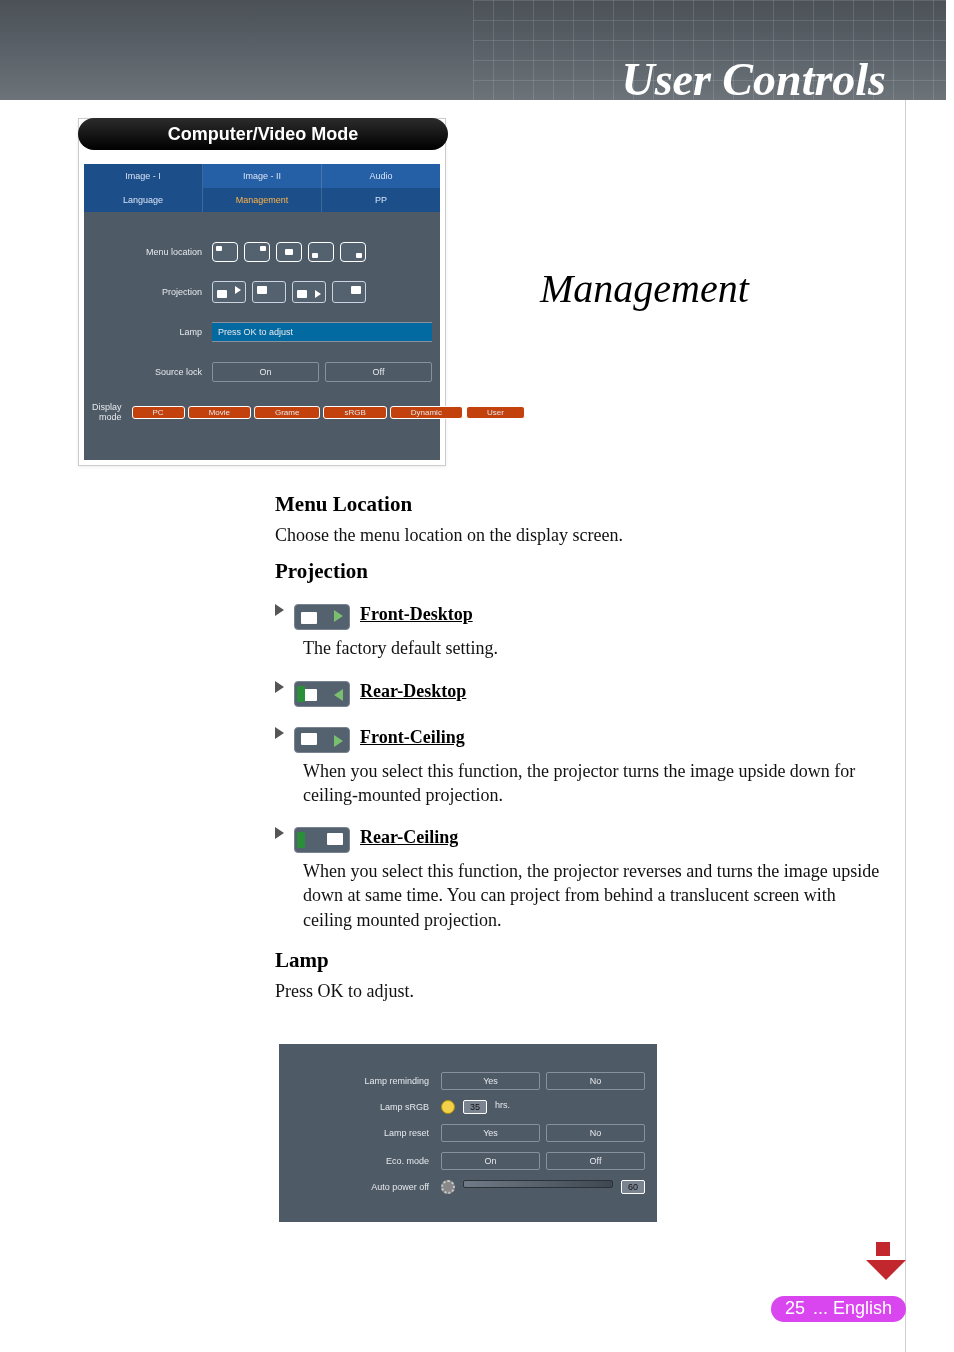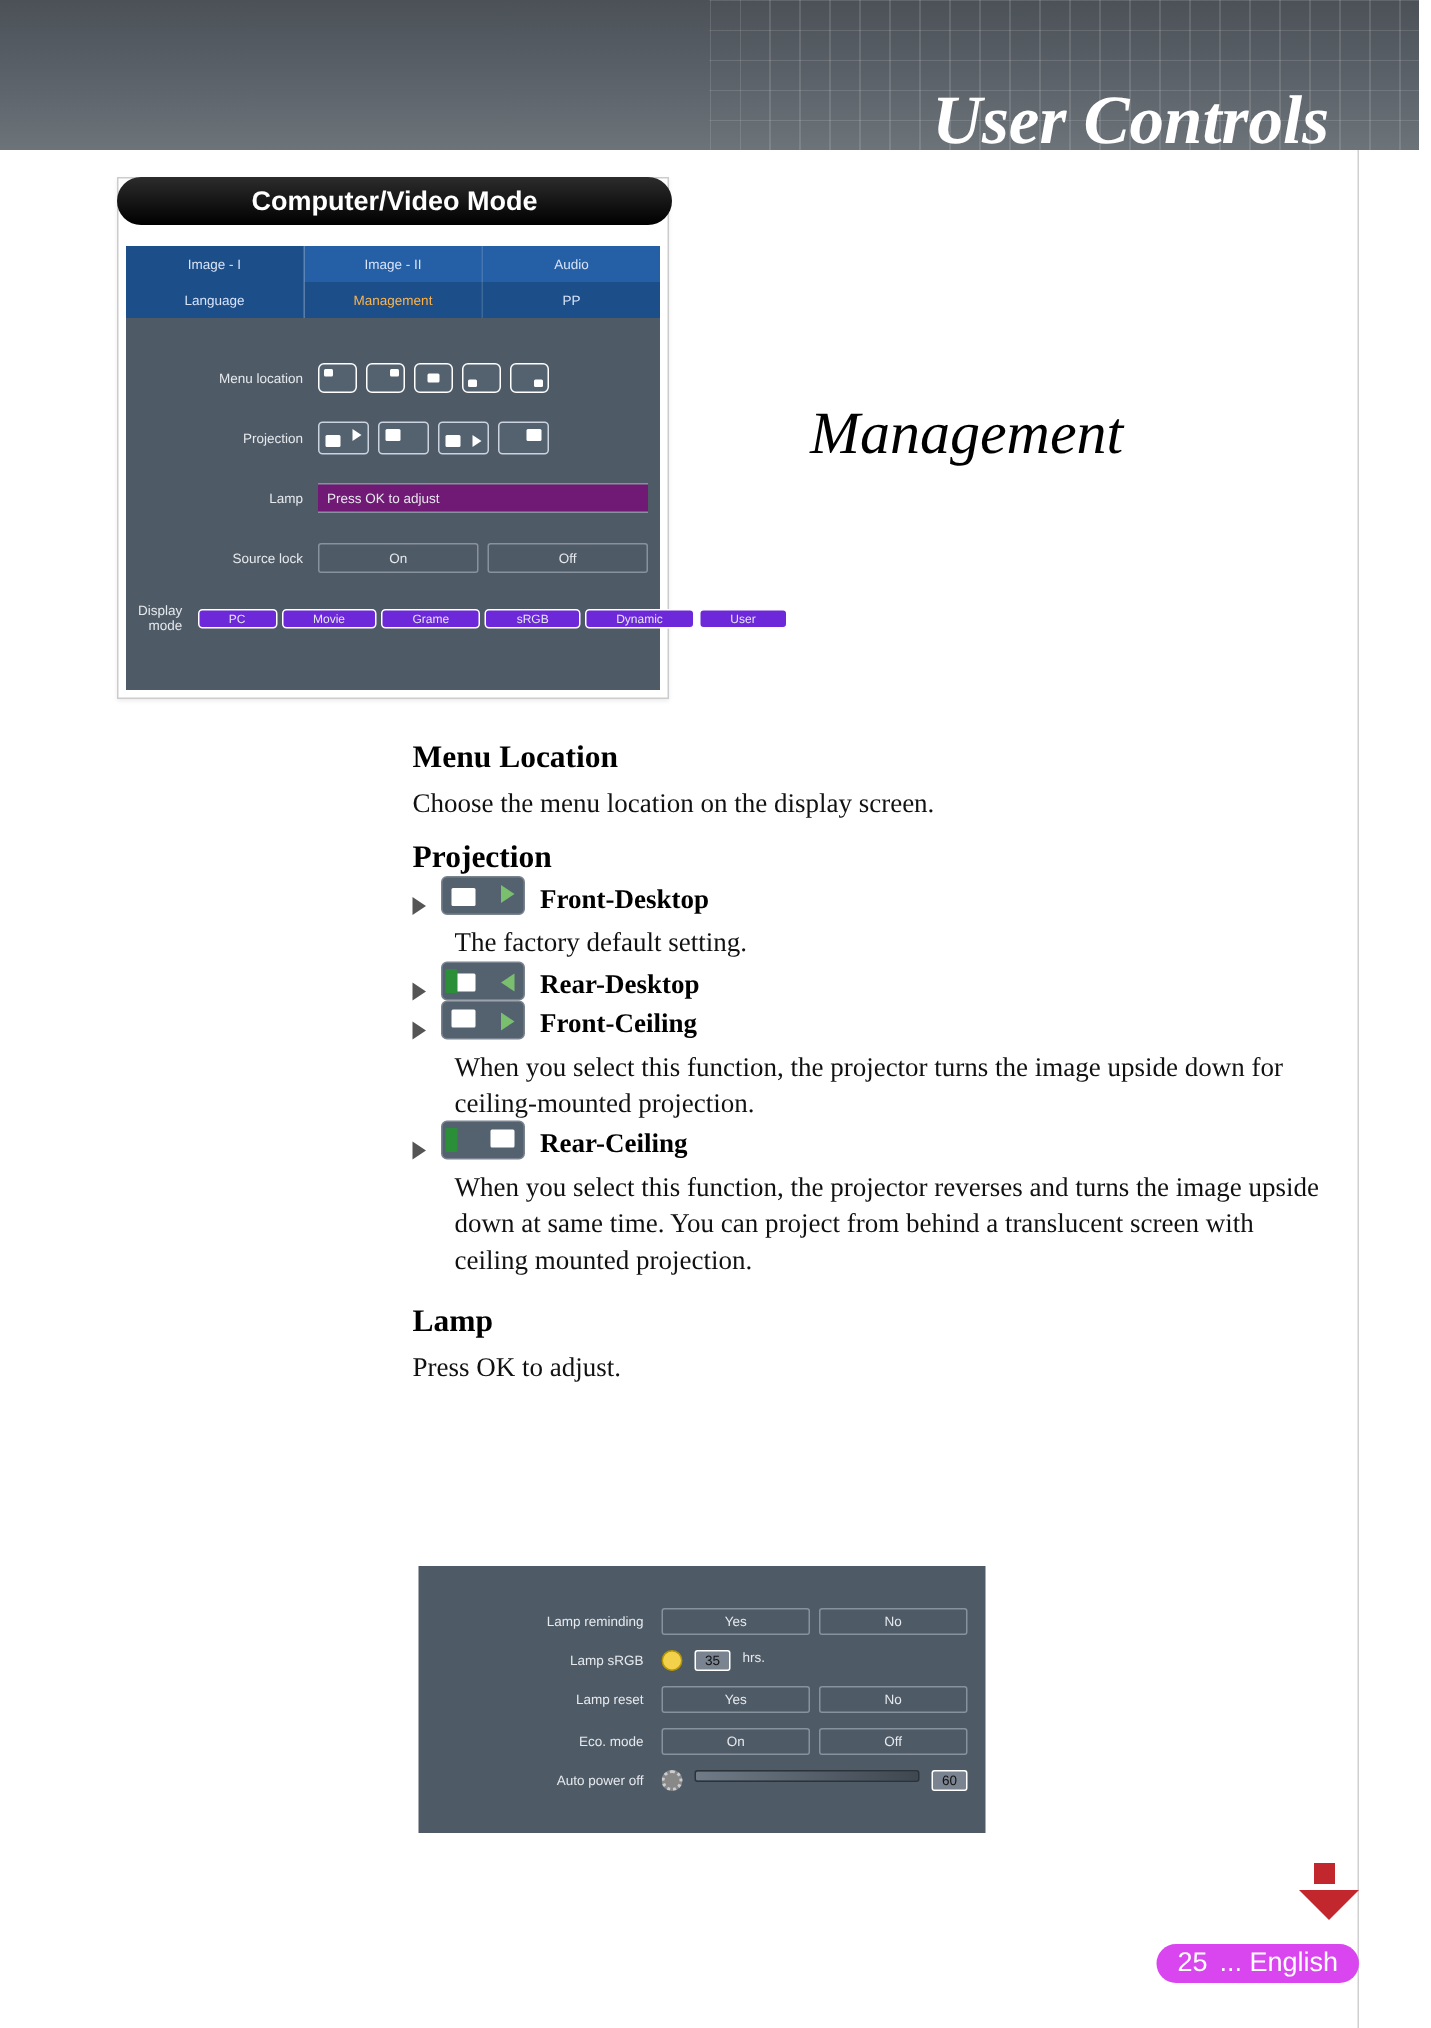--- a/index.html
+++ b/index.html
@@ -160,45 +160,45 @@
   .proj-front-ceil::before { left:4px; top:4px; width:10px; height:8px; }
   .proj-rear-ceil::before  { right:4px; top:4px; width:10px; height:8px; }
 
   .osd-btn {
     flex:1; border:1px solid #88929e; background: #4e5a66;
     color:#e6e9ed; font-size:9px; text-align:center; padding:4px 0;
     border-radius:2px;
   }
   .osd-wide-btn {
     flex:1; border-top:1px solid #88929e; border-bottom:1px solid #88929e;
-    background:#701a75; color:#e6e9ed; font-size:9px; padding:4px 6px;
+    background:#0369a1; color:#e6e9ed; font-size:9px; padding:4px 6px;
   }
   .chip {
     font-size:8px; color:#e2e6ec; border:1px solid #fff; border-radius:3px;
-    padding:1px 20px; background:#6d28d9;
+    padding:1px 20px; background:#c2410c;
   }
 
   
   .section-heading {
     position: absolute;
     font-style: italic;
     font-family: 'Palatino Linotype', Palatino, Georgia, serif;
     color: #000;
   }
   .mgmt { left: 540px; top: 265px; font-size: 40px; }
 
   .body-col {
     position: absolute;
     left: 275px;
     top: 480px;
     width: 610px;
   }
   .h3 { font-weight: bold; font-size: 21px; margin-top: 12px; }
   .para { font-size: 18px; margin-top: 6px; line-height: 1.35; color:#111; }
-  .bullet-line { display:flex; align-items:flex-end; gap:10px; margin-top:0; }
+  .bullet-line { display:flex; align-items:flex-start; gap:10px; margin-top:20px;text-decoration:underline; }
   .tri { width:0;height:0;border-top:6px solid transparent;border-bottom:6px solid transparent;border-left:9px solid #555; }
   .proj-icon-lg {
     width: 56px; height: 26px; border-radius:4px;
     background: #546270; border:1px solid #7a8490; position:relative;
   }
   .proj-icon-lg.fd::before{content:'';position:absolute;left:6px;bottom:5px;width:16px;height:12px;background:#fff;border-radius:1px;}
   .proj-icon-lg.fd::after {content:'';position:absolute;right:6px;top:5px;width:0;height:0;border-left:9px solid #7abf6e;border-top:6px solid transparent;border-bottom:6px solid transparent;}
   .proj-icon-lg.rd::before{content:'';position:absolute;left:6px;bottom:5px;width:16px;height:12px;background:#fff;border-radius:1px;}
   .proj-icon-lg.rd::after {content:'';position:absolute;right:6px;bottom:5px;width:0;height:0;border-right:9px solid #7abf6e;border-top:6px solid transparent;border-bottom:6px solid transparent;}
   .proj-icon-lg.rd .mirror{position:absolute;left:2px;top:4px;width:8px;height:16px;background:#2b8f39;border-radius:1px;}

